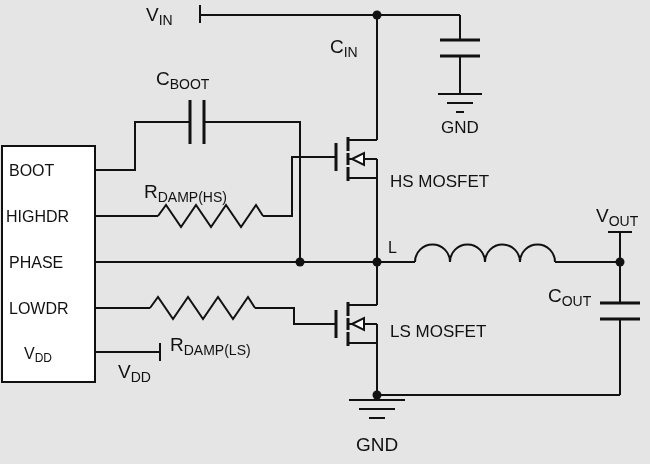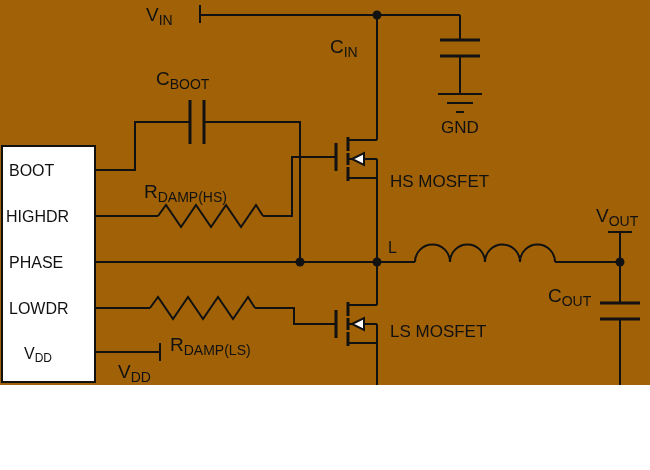--- a/index.html
+++ b/index.html
@@ -2,23 +2,23 @@
 <html><head>
 <meta charset="utf-8">
 <style>
   html, body {
     margin: 0;
     padding: 0;
     background: #ffffff;
   }
   .canvas {
     width: 650px;
-    height: 385px;
+    height: 464px;
     position: relative;
-    background: #a16207;
+    background: #e5e5e5;
   }
   svg text {
     font-family: "Liberation Sans", "DejaVu Sans", sans-serif;
     fill: #111111;
   }
   .lbl   { font-size: 19px; }
   .sub   { font-size: 14px; }
   .pin   { font-size: 16px; }
   .pinsub{ font-size: 12px; }
   .comp  { font-size: 17px; }

